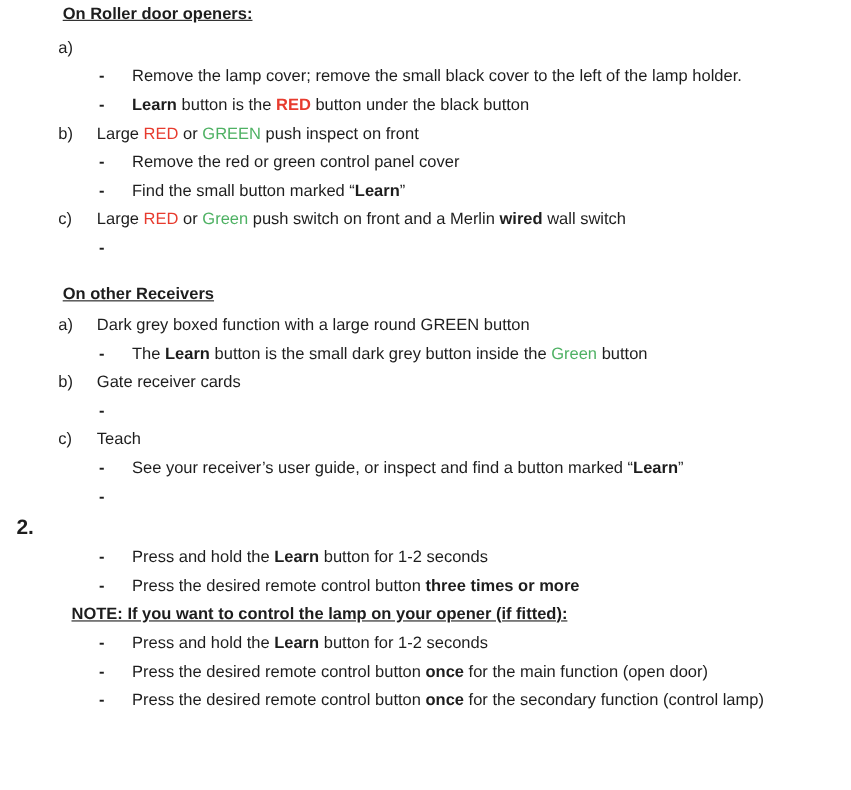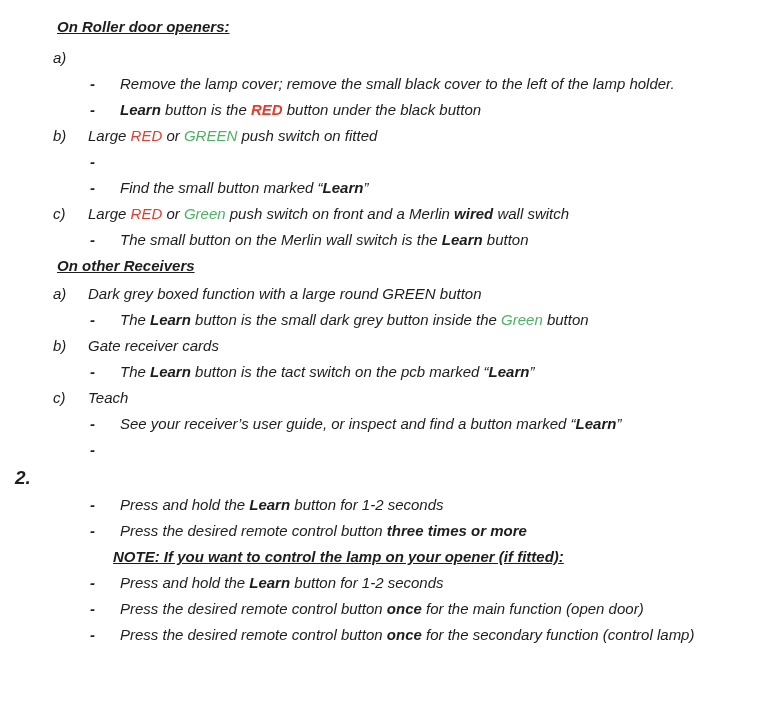--- a/index.html
+++ b/index.html
@@ -9,40 +9,38 @@
   }
   body {
     width: 774px;
     height: 718px;
     font-family: "Liberation Sans", sans-serif;
     font-size: 15px;
     color: #1d1d1d;
     overflow: hidden;
   }
   .doc {
-    padding-top: 14px;
     width: 774px;
-    font-style: italic;
   }
   .line {
     line-height: 26px;
   }
   .run {
     white-space: pre-wrap;
   }
   .run.b { font-weight: 700; }
   .run.u { text-decoration: underline; }
 
   
   .h1 {
     margin-left: 57px;
     font-weight: 700;
   }
   .h1.first { margin-bottom: 5px; }
-  .h1.spaced { margin-top: 0; margin-bottom: 2px; }
+  .h1.spaced { margin-top: 16px; margin-bottom: 2px; }
 
   
   .item {
     margin-left: 53px;
     display: flex;
   }
   .item > .lbl {
     flex: none;
     width: 35px;
   }
@@ -53,21 +51,21 @@
     display: flex;
   }
   .bullet > .lbl {
     flex: none;
     width: 30px;
     font-weight: 700;
   }
 
   
   .note {
-    margin-left: 113px;
+    margin-left: 65px;
   }
 
   
   .h2 {
     margin-left: 15px;
     display: flex;
     font-weight: 700;
     font-size: 19px;
     line-height: 29px;
   }
@@ -87,53 +85,52 @@
     <div class="line bullet">
       <span class="lbl">-</span>
       <span><span class="run">Remove the lamp cover; remove the small black cover to the left of the lamp holder.</span></span>
     </div>
     <div class="line bullet">
       <span class="lbl">-</span>
       <span><span class="run b">Learn</span><span class="run"> button is the </span><span class="run b" style="color: rgb(231, 59, 46);">RED</span><span class="run"> button under the black button</span></span>
     </div>
     <div class="line item">
       <span class="lbl">b)</span>
-      <span><span class="run">Large </span><span class="run" style="color: rgb(231, 59, 46);">RED</span><span class="run"> or </span><span class="run" style="color: rgb(78, 177, 99);">GREEN</span><span class="run"> push switch on fitted</span></span>
+      <span><span class="run">Large </span><span class="run" style="color: rgb(231, 59, 46);">RED</span><span class="run"> or </span><span class="run" style="color: rgb(78, 177, 99);">GREEN</span><span class="run"> push inspect on front</span></span>
     </div>
     <div class="line bullet">
       <span class="lbl">-</span>
+      <span><span class="run">Remove the red or green control panel cover</span></span>
     </div>
     <div class="line bullet">
       <span class="lbl">-</span>
       <span><span class="run">Find the small button marked “</span><span class="run b">Learn</span><span class="run">”</span></span>
     </div>
     <div class="line item">
       <span class="lbl">c)</span>
       <span><span class="run">Large </span><span class="run" style="color: rgb(231, 59, 46);">RED</span><span class="run"> or </span><span class="run" style="color: rgb(78, 177, 99);">Green</span><span class="run"> push switch on front and a Merlin </span><span class="run b">wired</span><span class="run"> wall switch</span></span>
     </div>
     <div class="line bullet">
       <span class="lbl">-</span>
-      <span><span class="run">The small button on the Merlin wall switch is the </span><span class="run b">Learn</span><span class="run"> button</span></span>
     </div>
     <div class="line h1 spaced"><span><span class="run b u">On other Receivers</span></span></div>
     <div class="line item">
       <span class="lbl">a)</span>
       <span><span class="run">Dark grey boxed function with a large round GREEN button</span></span>
     </div>
     <div class="line bullet">
       <span class="lbl">-</span>
       <span><span class="run">The </span><span class="run b">Learn</span><span class="run"> button is the small dark grey button inside the </span><span class="run" style="color: rgb(78, 177, 99);">Green</span><span class="run"> button</span></span>
     </div>
     <div class="line item">
       <span class="lbl">b)</span>
       <span><span class="run">Gate receiver cards</span></span>
     </div>
     <div class="line bullet">
       <span class="lbl">-</span>
-      <span><span class="run">The </span><span class="run b">Learn</span><span class="run"> button is the tact switch on the pcb marked “</span><span class="run b">Learn</span><span class="run">”</span></span>
     </div>
     <div class="line item">
       <span class="lbl">c)</span>
       <span><span class="run">Teach</span></span>
     </div>
     <div class="line bullet">
       <span class="lbl">-</span>
       <span><span class="run">See your receiver’s user guide, or inspect and find a button marked “</span><span class="run b">Learn</span><span class="run">”</span></span>
     </div>
     <div class="line bullet">

